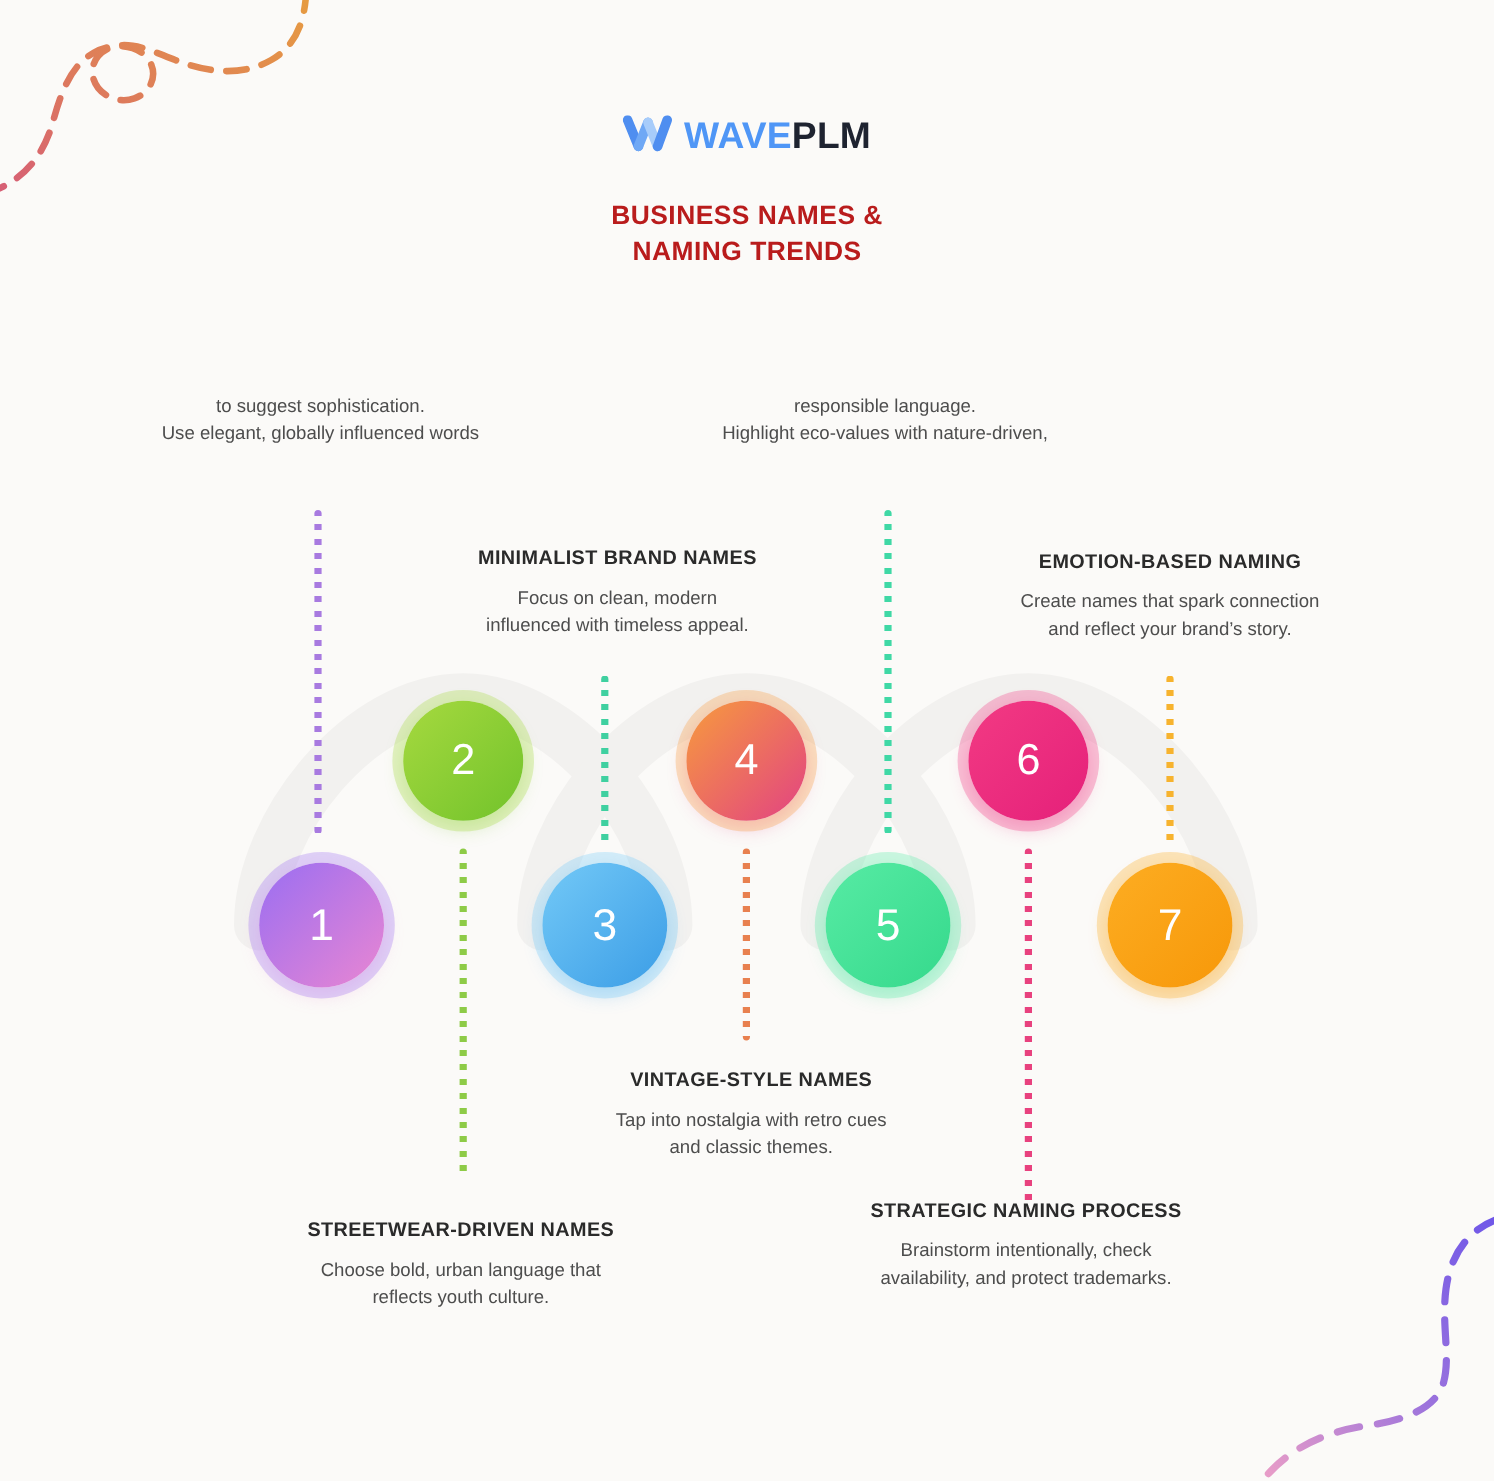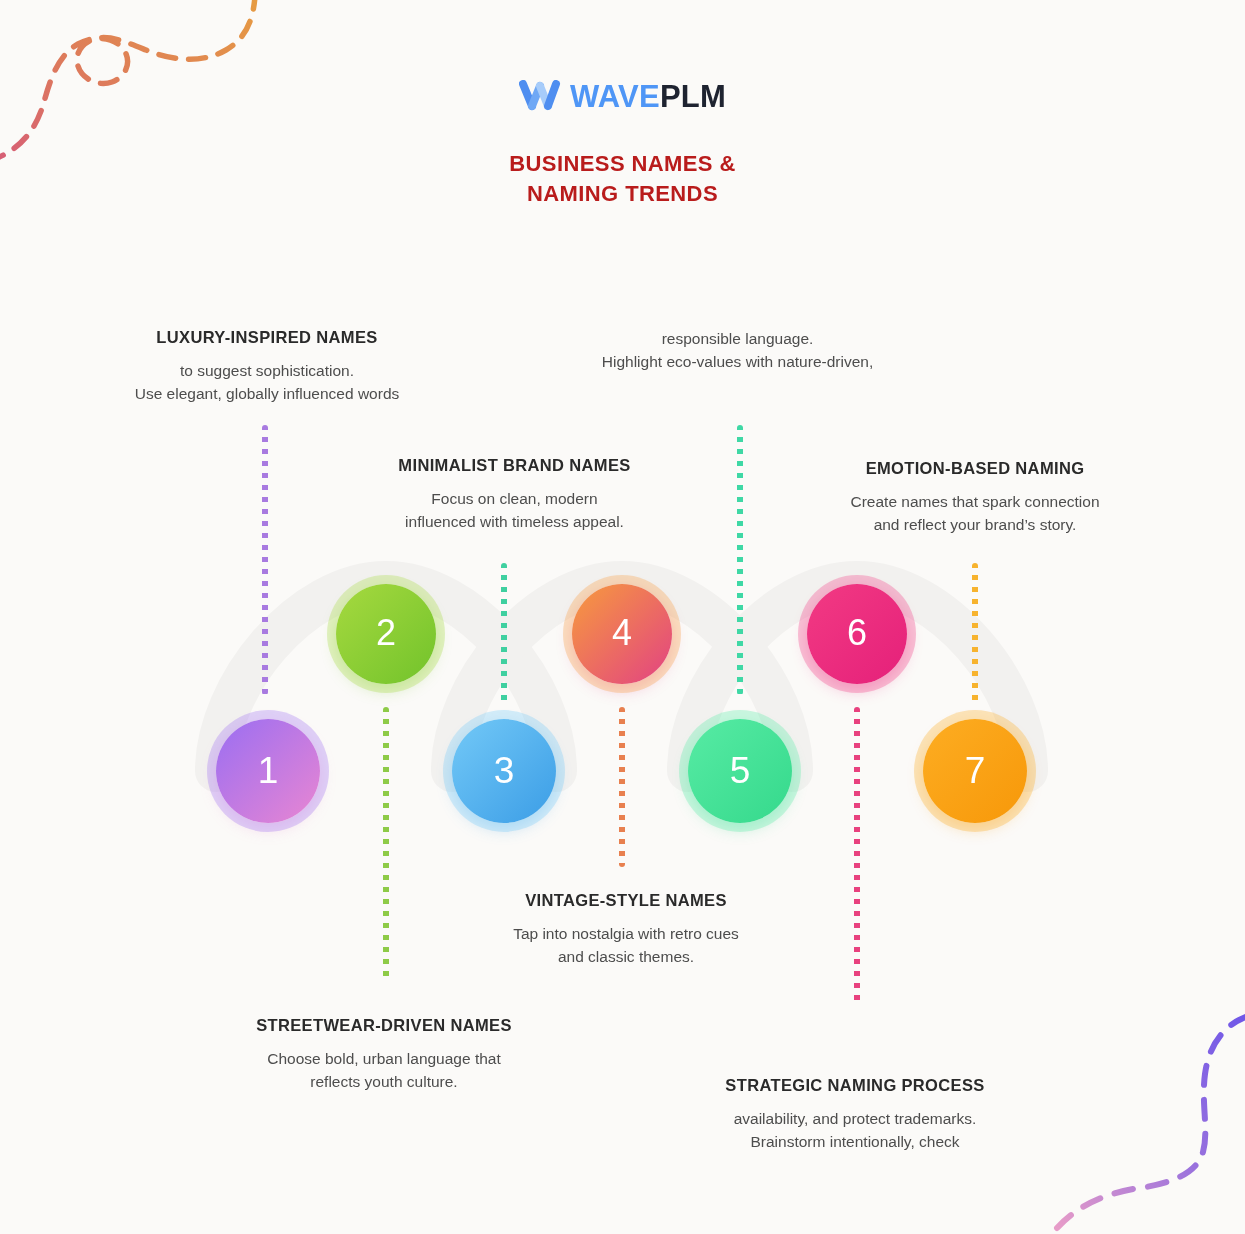--- a/index.html
+++ b/index.html
@@ -10,21 +10,21 @@
     position:relative;
     overflow:hidden;
     color:#2b2b2b;
   }
 
   .deco { position:absolute; pointer-events:none; }
   #deco-tl { left:-14px; top:-8px; }
   #deco-br { right:-8px; bottom:-6px; }
 
   
-  #header { position:absolute; left:0; top:0; width:1245px; text-align:center; }
+  #header { position:absolute; left:0; top:16px; width:1245px; text-align:center; }
   #logo { margin-top:80px; display:flex; align-items:center; justify-content:center; gap:9px; }
   #logo-mark { display:block; }
   #logo-text { font-size:31px; font-weight:700; letter-spacing:.2px; line-height:1; }
   #logo-text .w { color:#4f96f6; }
   #logo-text .p { color:#1e2330; }
 
   #title { margin-top:37px; font-size:22px; font-weight:700; letter-spacing:.4px;
            line-height:1.38; color:#b91c1c; }
 
   
@@ -134,21 +134,20 @@
 
 <div class="dots" id="dots-1" style="left: 262px; top: 425px; height: 270px; background-image: repeating-linear-gradient(rgb(168, 122, 224) 0px, rgb(168, 122, 224) 5px, transparent 5px, transparent 12px);"></div>
 <div class="dots" id="dots-2" style="left: 383px; top: 707px; height: 275px; background-image: repeating-linear-gradient(rgb(142, 203, 71) 0px, rgb(142, 203, 71) 5px, transparent 5px, transparent 12px);"></div>
 <div class="dots" id="dots-3" style="left: 501px; top: 563px; height: 140px; background-image: repeating-linear-gradient(rgb(63, 208, 160) 0px, rgb(63, 208, 160) 5px, transparent 5px, transparent 12px);"></div>
 <div class="dots" id="dots-4" style="left: 619px; top: 707px; height: 160px; background-image: repeating-linear-gradient(rgb(232, 128, 79) 0px, rgb(232, 128, 79) 5px, transparent 5px, transparent 12px);"></div>
 <div class="dots" id="dots-5" style="left: 737px; top: 425px; height: 270px; background-image: repeating-linear-gradient(rgb(63, 216, 165) 0px, rgb(63, 216, 165) 5px, transparent 5px, transparent 12px);"></div>
 <div class="dots" id="dots-6" style="left: 854px; top: 707px; height: 300px; background-image: repeating-linear-gradient(rgb(232, 65, 126) 0px, rgb(232, 65, 126) 5px, transparent 5px, transparent 12px);"></div>
 <div class="dots" id="dots-7" style="left: 972px; top: 563px; height: 140px; background-image: repeating-linear-gradient(rgb(247, 179, 46) 0px, rgb(247, 179, 46) 5px, transparent 5px, transparent 12px);"></div>
 
 <div class="block" id="block-1" style="left: 92px; top: 328px; width: 350px;">
-  <div class="ttl">LUXURY-INSPIRED NAMES</div>
   <div class="desc">
     <div>to suggest sophistication.</div>
     <div>Use elegant, globally influenced words</div>
   </div>
 </div>
 
 <div class="block" id="block-2" style="left: 332px; top: 456px; width: 365px;">
   <div class="ttl">MINIMALIST BRAND NAMES</div>
   <div class="desc">
     <div>Focus on clean, modern</div>
@@ -172,25 +171,25 @@
   </div>
 </div>
 
 <div class="block" id="block-5" style="left: 560px; top: 328px; width: 355px;">
   <div class="desc">
     <div>responsible language.</div>
     <div>Highlight eco-values with nature-driven,</div>
   </div>
 </div>
 
-<div class="block" id="block-6" style="left: 700px; top: 1076px; width: 310px;">
+<div class="block" id="block-6" style="left: 700px; top: 1000px; width: 310px;">
   <div class="ttl">STRATEGIC NAMING PROCESS</div>
   <div class="desc">
+    <div>Brainstorm intentionally, check</div>
     <div>availability, and protect trademarks.</div>
-    <div>Brainstorm intentionally, check</div>
   </div>
 </div>
 
 <div class="block" id="block-7" style="left: 810px; top: 459px; width: 330px;">
   <div class="ttl">EMOTION-BASED NAMING</div>
   <div class="desc">
     <div>Create names that spark connection</div>
     <div>and reflect your brand’s story.</div>
   </div>
 </div>

